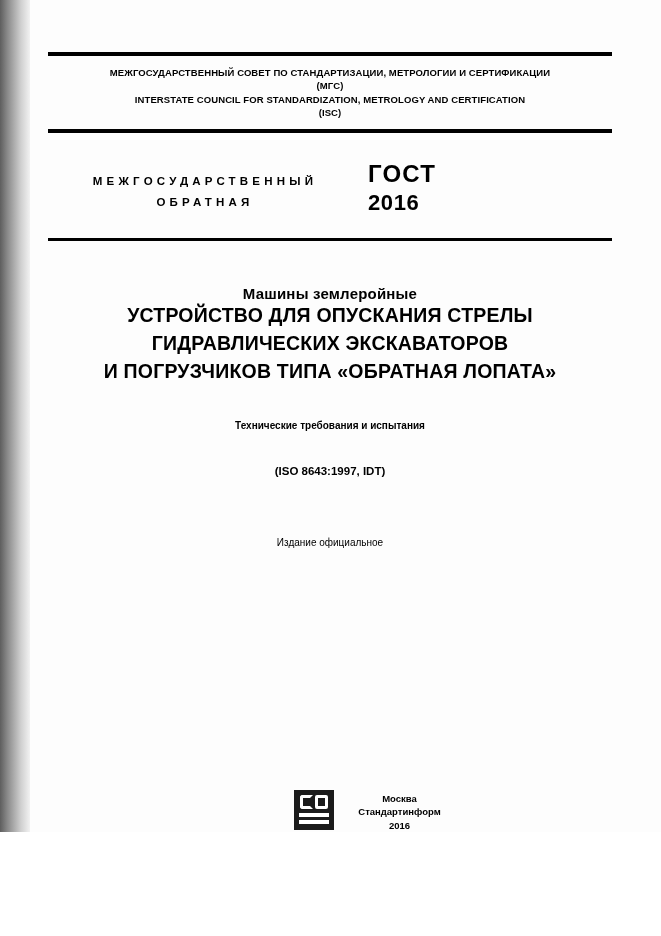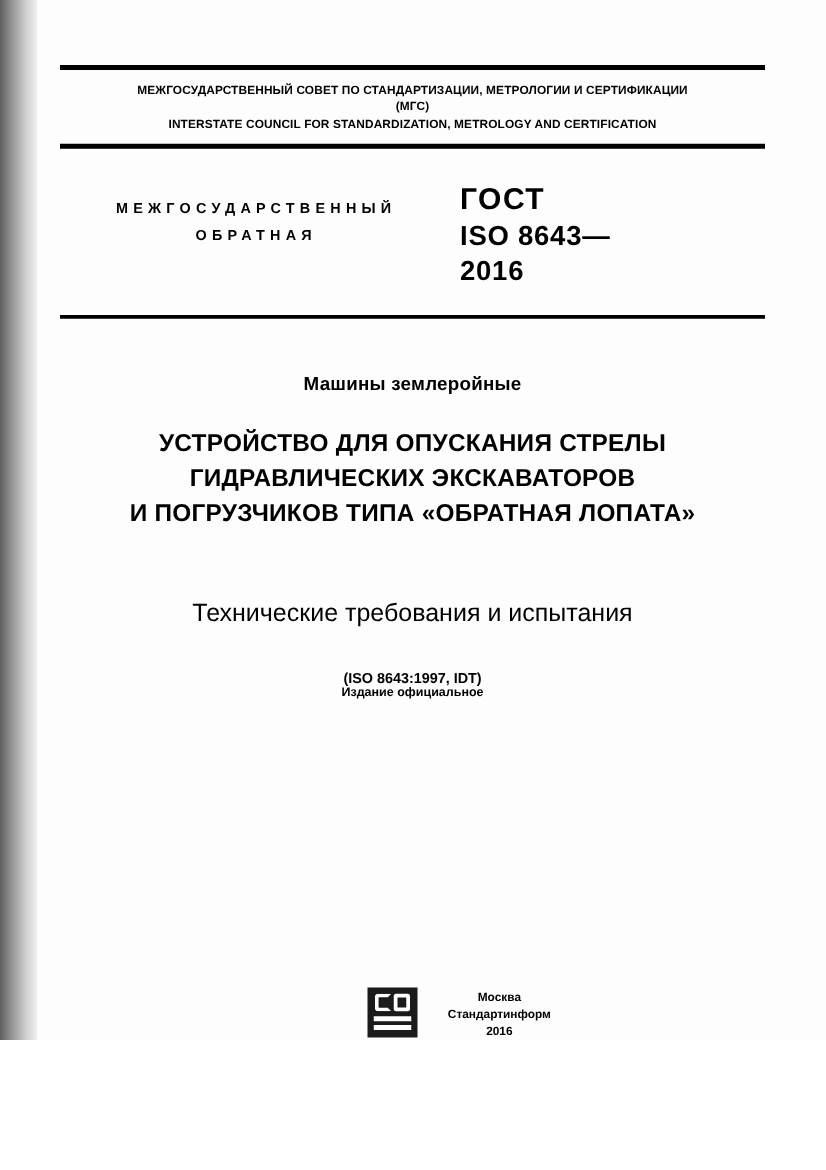--- a/index.html
+++ b/index.html
@@ -95,39 +95,39 @@
   .titleblock {
     text-align: center;
     padding-top: 44px;
   }
   .t-sub1 {
     font-size: 15px;
     font-weight: bold;
     letter-spacing: 0.2px;
   }
   .t-main {
-    margin-top: 26px;
     font-size: 19.5px;
     font-weight: bold;
     line-height: 1.42;
     letter-spacing: 0.2px;
   }
   .t-req {
-    margin-top: 54px;
-    font-size: 20px;
-    font-weight: normal;
+    margin-top: 34px;
+    font-size: 10px;
+    font-weight: bold;
   }
   .t-iso {
     margin-top: 34px;
     font-size: 11.5px;
     font-weight: bold;
   }
   .t-edition {
+    margin-top: 60px;
     font-size: 10px;
-    font-weight: bold;
+    font-weight: normal;
     text-align: center;
   }
 
   .footer {
     position: absolute;
     left: 30px;
     top: 790px;
     width: 631px;
     display: flex;
     justify-content: center;
@@ -183,32 +183,32 @@
   <div class="sheet">
 
     <div class="content">
 
       <div class="rule"></div>
 
       <div class="council">
         <div>МЕЖГОСУДАРСТВЕННЫЙ СОВЕТ ПО СТАНДАРТИЗАЦИИ, МЕТРОЛОГИИ И СЕРТИФИКАЦИИ</div>
         <div>(МГС)</div>
         <div class="l2">INTERSTATE COUNCIL FOR STANDARDIZATION, METROLOGY AND CERTIFICATION</div>
+        <div>(ISC)</div>
       </div>
 
       <div class="rule"></div>
 
       <div class="midblock">
         <div class="gostword">
           <div>МЕЖГОСУДАРСТВЕННЫЙ</div>
           <div>ОБРАТНАЯ</div>
         </div>
         <div class="gostnum">
           <div class="g1">ГОСТ</div>
-          <div class="g2">ISO 8643—</div>
           <div class="g3">2016</div>
         </div>
       </div>
 
       <div class="rule thin"></div>
 
       <div class="titleblock">
         <div class="t-sub1">Машины землеройные</div>
         <div class="t-main">
           <div>УСТРОЙСТВО ДЛЯ ОПУСКАНИЯ СТРЕЛЫ</div>

